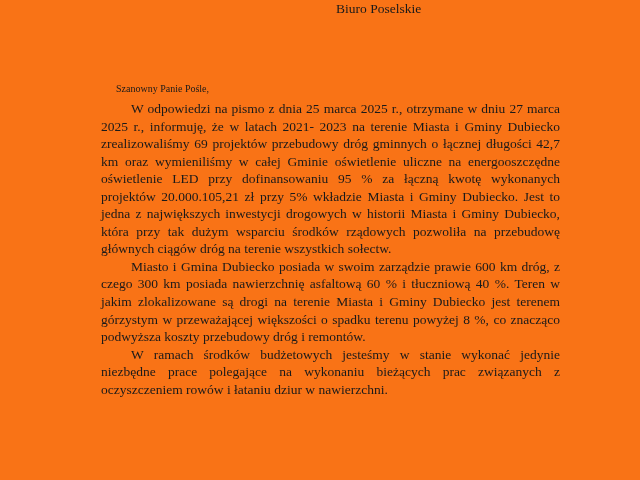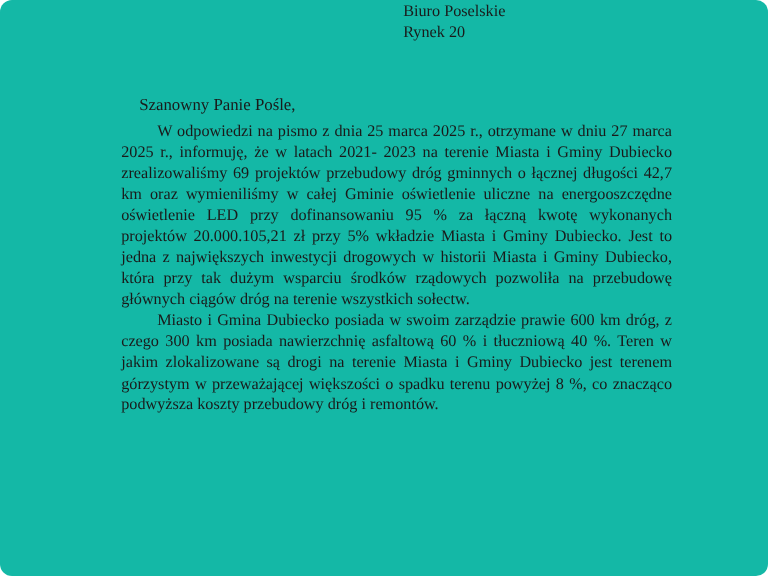--- a/index.html
+++ b/index.html
@@ -11,42 +11,41 @@
     height: 480px;
     background: #ffffff;
     font-family: "Liberation Serif", "DejaVu Serif", serif;
     color: #1a1a1a;
     overflow: hidden;
   }
   .page {
     position: relative;
     width: 640px;
     height: 480px;
-    background: #14b8a6;
+    background: #f97316;
     box-sizing: border-box;
     overflow: hidden;
-    border-radius: 10px;
   }
   .addressee {
     position: absolute;
     left: 336px;
     top: 0px;
     font-size: 13.5px;
     line-height: 17.6px;
     color: #1a1a1a;
     white-space: nowrap;
   }
   .addressee .addr-line {
     display: block;
   }
   .salutation {
     position: absolute;
     left: 116px;
     top: 80px;
-    font-size: 14px;
+    font-size: 10px;
     line-height: 17.6px;
     color: #1a1a1a;
     white-space: nowrap;
   }
   .body-block {
     position: absolute;
     left: 101px;
     top: 100px;
     width: 459px;
     font-size: 13.5px;
@@ -62,24 +61,24 @@
     text-align: justify;
   }
 </style>
 </head>
 <body>
 
 <div class="page">
 
   <div class="addressee">
     <span class="addr-line">Biuro Poselskie</span>
-    <span class="addr-line">Rynek 20</span>
   </div>
 
   <div class="salutation">Szanowny Panie Pośle,</div>
 
   <div class="body-block">
     <p>W odpowiedzi na pismo z dnia 25 marca 2025 r., otrzymane w dniu 27 marca 2025 r., informuję, że w latach 2021- 2023 na terenie Miasta i Gminy Dubiecko zrealizowaliśmy 69 projektów przebudowy dróg gminnych o łącznej długości 42,7 km oraz wymieniliśmy w całej Gminie oświetlenie uliczne na energooszczędne oświetlenie LED przy dofinansowaniu 95 % za łączną kwotę wykonanych projektów 20.000.105,21 zł przy 5% wkładzie Miasta i Gminy Dubiecko. Jest to jedna z największych inwestycji drogowych w historii Miasta i Gminy Dubiecko, która przy tak dużym wsparciu środków rządowych pozwoliła na przebudowę głównych ciągów dróg na terenie wszystkich sołectw.</p>
     <p>Miasto i Gmina Dubiecko posiada w swoim zarządzie prawie 600 km dróg, z czego 300 km posiada nawierzchnię asfaltową 60 % i tłuczniową 40 %. Teren w jakim zlokalizowane są drogi na terenie Miasta i Gminy Dubiecko jest terenem górzystym w przeważającej większości o spadku terenu powyżej 8 %, co znacząco podwyższa koszty przebudowy dróg i remontów.</p>
+    <p>W  ramach środków budżetowych jesteśmy w stanie wykonać jedynie niezbędne prace polegające na wykonaniu bieżących prac związanych z oczyszczeniem rowów i  łataniu dziur w nawierzchni.</p>
 
   </div>
 
 </div>
 
 </body></html>

